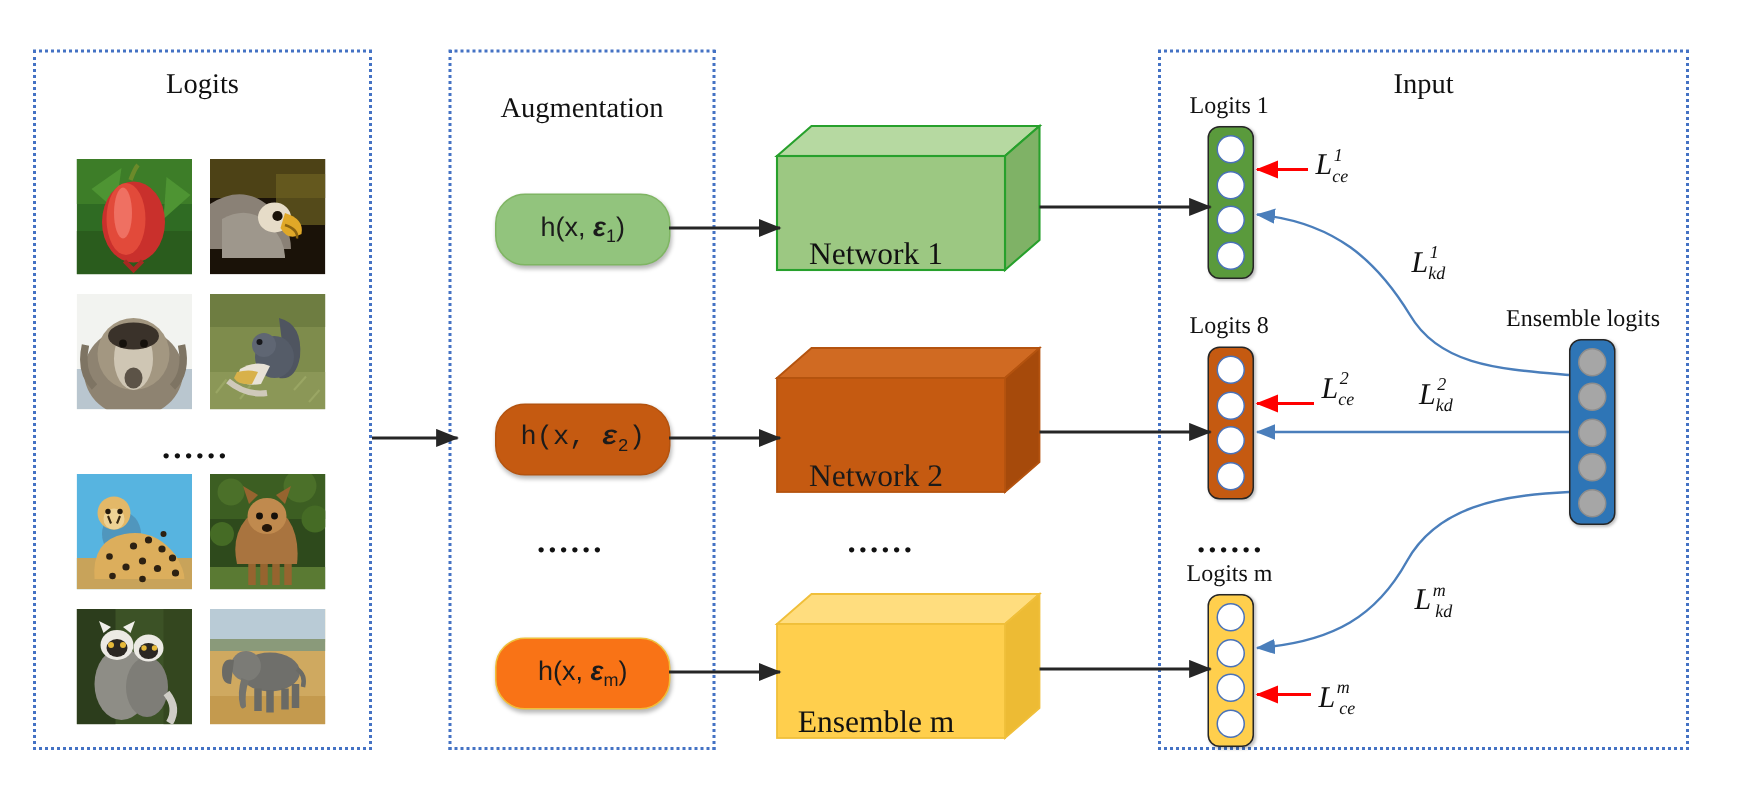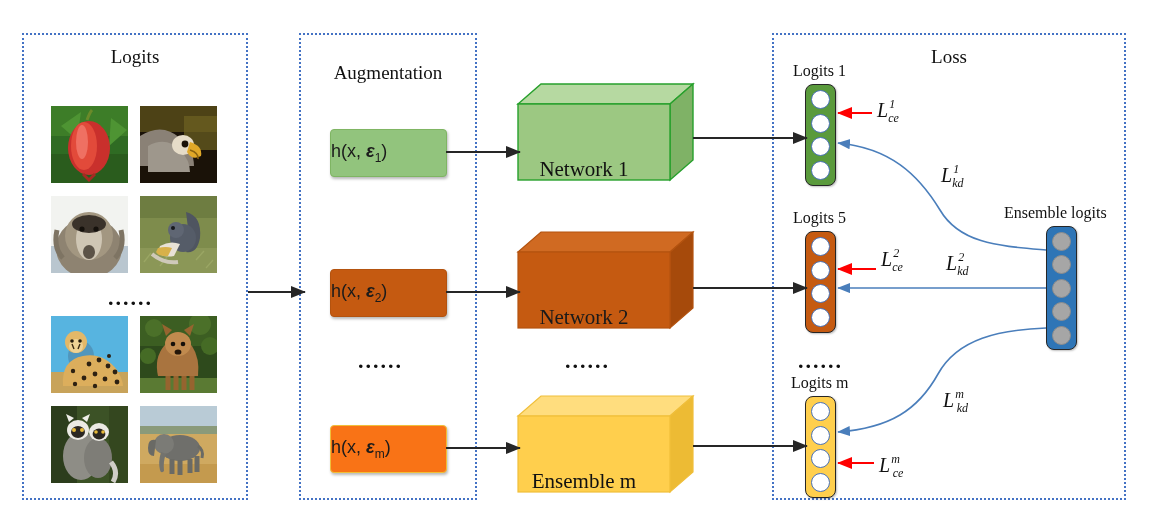--- a/index.html
+++ b/index.html
@@ -11,22 +11,22 @@
                text-align:center;white-space:nowrap;}
 
   
   .thumb{position:absolute;width:77px;height:77px;overflow:hidden;border:0;}
   .thumb svg{display:block;width:77px;height:77px;}
 
   .dots{position:absolute;font-family:"Liberation Serif", serif;font-size:22px;letter-spacing:2px;
         color:#111;white-space:nowrap;font-weight:700;}
 
   
-  .aug{position:absolute;width:115px;height:46px;border-radius:4px;
-       display:flex;align-items:center;
+  .aug{position:absolute;width:115px;height:46px;border-radius:20px;
+       display:flex;align-items:center;justify-content:center;
        font-family:"Liberation Sans", sans-serif;font-size:18px;color:#1b1b1b;
        box-shadow:1px 2px 3px rgba(0,0,0,.28);}
   .aug .sub{font-size:12px;vertical-align:sub;}
   .aug .eps{font-style:italic;font-weight:700;}
 
   
   .net{position:absolute;width:175px;height:96px;}
   .net svg{position:absolute;left:0;top:0;overflow:visible;}
   .net .lbl{position:absolute;left:0;top:26px;width:132px;text-align:center;
             font-family:"Liberation Serif", serif;font-size:21px;color:#111;margin-top:47px;}
@@ -51,21 +51,21 @@
 </style>
 </head>
 <body>
 
 <div class="panel" style="left:22px;top:33px;width:226px;height:467px;"></div>
 <div class="panel" style="left:299px;top:33px;width:178px;height:467px;"></div>
 <div class="panel" style="left:772px;top:33px;width:354px;height:467px;"></div>
 
 <div class="panel-title" style="left:22px;top:46px;width:226px;">Logits</div>
 <div class="panel-title" style="left:299px;top:62px;width:178px;">Augmentation</div>
-<div class="panel-title" style="left:772px;top:46px;width:354px;">Loss</div>
+<div class="panel-title" style="left:772px;top:46px;width:354px;">Input</div>
 
 <div class="thumb" style="left:51px;top:106px;">
   <svg viewBox="0 0 77 77">
       <rect width="77" height="77" fill="#2f6b23"></rect>
     <path d="M0 0h77v30H0z" fill="#3d7d28"></path>
     <path d="M0 48h77v29H0z" fill="#2a5c1d"></path>
     <path d="M10 20 L30 6 L26 34Z" fill="#4e9433"></path>
       <path d="M60 12 L76 24 L58 40Z" fill="#4e9433"></path>
     <ellipse cx="38" cy="42" rx="21" ry="27" fill="#c9302c"></ellipse>
     <ellipse cx="33" cy="40" rx="13" ry="24" fill="#e24a3a"></ellipse>
@@ -210,21 +210,21 @@
     <path d="M32 53 l0 15 M40 54 l0 15 M50 53 l0 14 M57 50 l0 16" stroke="#6a6a65" stroke-width="5"></path>
     <path d="M58 40 q6 4 4 12" stroke="#6a6a65" stroke-width="3" fill="none"></path>
   </svg>
 </div>
 
 <div class="aug" style="left:330px;top:129px;background:#92c47d;border:1px solid #7fb563;">
   <span>
     <span>h(x,</span>&nbsp;<span class="eps">ε</span><span class="sub">1</span><span>)</span>
   </span>
 </div>
-<div class="aug" style="left:330px;top:269px;background:#c55a11;border:1px solid #b4530f;">
+<div class="aug" style="left:330px;top:269px;background:#c55a11;border:1px solid #b4530f;font-family:Liberation Mono, monospace;">
   <span>
     <span>h(x,</span>&nbsp;<span class="eps">ε</span><span class="sub">2</span><span>)</span>
   </span>
 </div>
 <div class="aug" style="left:330px;top:425px;background:#f97316;border:1px solid #f0bf3a;">
   <span>
     <span>h(x,</span>&nbsp;<span class="eps">ε</span><span class="sub">m</span><span>)</span>
   </span>
 </div>
 <div class="dots" style="left:358px;top:348px;">......</div>
@@ -259,21 +259,21 @@
 <div class="dots" style="left:565px;top:348px;">......</div>
 
 <div class="logits-label" style="left:793px;top:62px;">Logits 1</div>
 <div class="logits" style="left:805px;top:84px;background:#5a9a3c;">
   <span class="cell"></span>
   <span class="cell"></span>
   <span class="cell"></span>
   <span class="cell"></span>
 </div>
 
-<div class="logits-label" style="left:793px;top:209px;">Logits 5</div>
+<div class="logits-label" style="left:793px;top:209px;">Logits 8</div>
 <div class="logits" style="left:805px;top:231px;background:#c55a11;">
   <span class="cell"></span>
   <span class="cell"></span>
   <span class="cell"></span>
   <span class="cell"></span>
 </div>
 
 <div class="dots" style="left:798px;top:348px;">......</div>
 
 <div class="logits-label" style="left:791px;top:374px;">Logits m</div>

